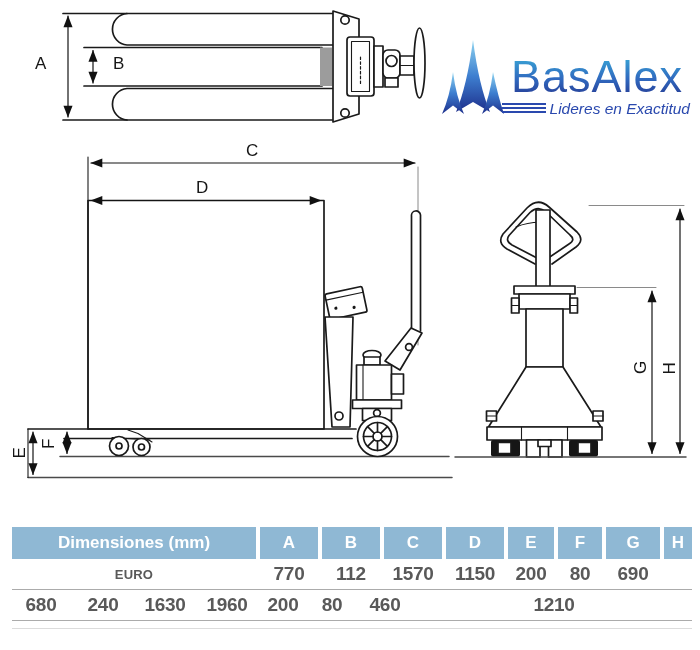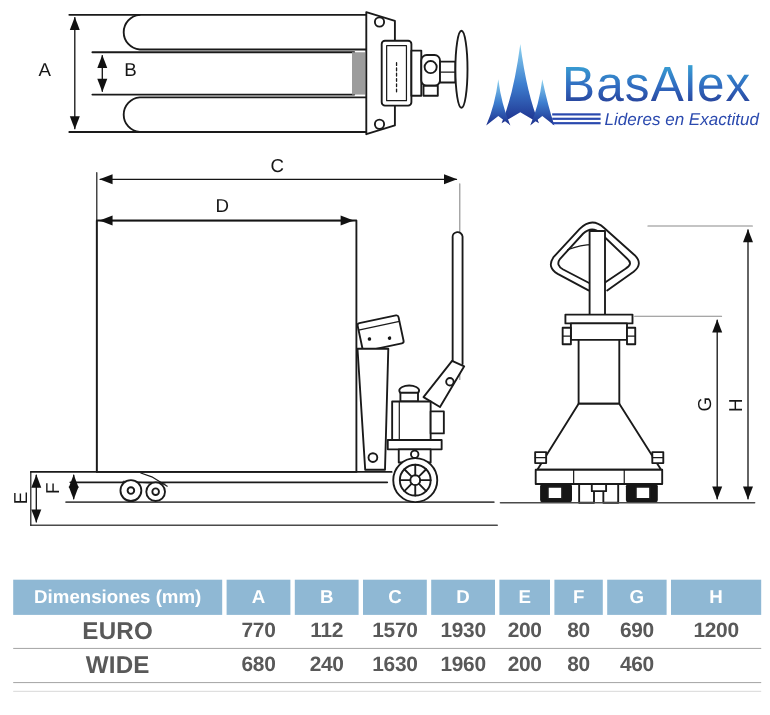--- a/index.html
+++ b/index.html
@@ -19,25 +19,25 @@
   svg.drawing text{stroke:none;fill:#161616;font-family:"Liberation Sans",sans-serif;
                    font-size:17px;}
   svg.logo{position:absolute;left:438px;top:34px;}
   svg.logo *{stroke:none;}
   svg.logo text{font-family:"Liberation Sans",sans-serif;}
 
   .dim-table{position:absolute;left:12px;top:527px;width:680px;}
   .trow{display:flex;gap:4px;}
   .thead .cell{background:#8fb8d4;color:#fff;font-weight:bold;font-size:17px;height:32px;}
   .cell{display:flex;align-items:center;justify-content:center;}
-  .w-name{width:190px;}.w-a{width:58px;}.w-b{width:58px;}.w-c{width:58px;}.w-d{width:58px;}
+  .w-name{width:244px;}.w-a{width:58px;}.w-b{width:58px;}.w-c{width:58px;}.w-d{width:58px;}
   .w-e{width:46px;}.w-f{width:44px;}.w-g{width:54px;}.w-h{flex:1;}
   .tbody-row{height:30px;border-bottom:1px solid #ababab;color:#595959;
              font-weight:bold;font-size:19px;letter-spacing:-0.3px;}
-  .tbody-row .w-name{font-size:22px;letter-spacing:0.2px;text-align:center;}
+  .tbody-row .w-name{font-size:13px;letter-spacing:0.2px;text-align:center;}
   .tfoot{height:7px;border-bottom:1px solid #dcdcdc;}
 </style>
 </head>
 <body>
 
 <div class="stage">
 
   <svg class="drawing" width="700" height="525" viewBox="0 0 700 525">
     <defs>
       <marker id="ar" viewBox="0 0 12 10" refX="11" refY="5" markerWidth="11" markerHeight="9" orient="auto-start-reverse">
@@ -233,32 +233,31 @@
       <div class="cell w-e">E</div>
       <div class="cell w-f">F</div>
       <div class="cell w-g">G</div>
       <div class="cell w-h">H</div>
     </div>
     <div class="trow tbody-row">
       <div class="cell w-name">EURO</div>
       <div class="cell w-a">770</div>
       <div class="cell w-b">112</div>
       <div class="cell w-c">1570</div>
-      <div class="cell w-d">1930</div>
+      <div class="cell w-d">1150</div>
       <div class="cell w-e">200</div>
       <div class="cell w-f">80</div>
       <div class="cell w-g">690</div>
-      <div class="cell w-h">1200</div>
     </div>
     <div class="trow tbody-row">
-      <div class="cell w-name">WIDE</div>
       <div class="cell w-a">680</div>
       <div class="cell w-b">240</div>
       <div class="cell w-c">1630</div>
       <div class="cell w-d">1960</div>
       <div class="cell w-e">200</div>
       <div class="cell w-f">80</div>
       <div class="cell w-g">460</div>
+      <div class="cell w-h">1210</div>
     </div>
     <div class="tfoot"></div>
   </div>
 
 </div>
 
 </body></html>

